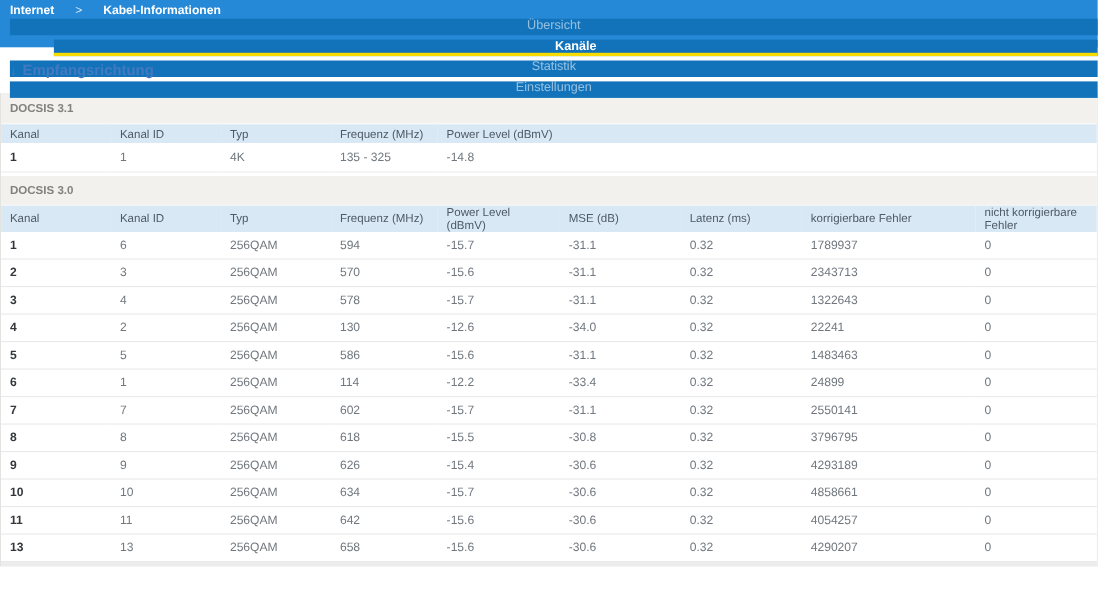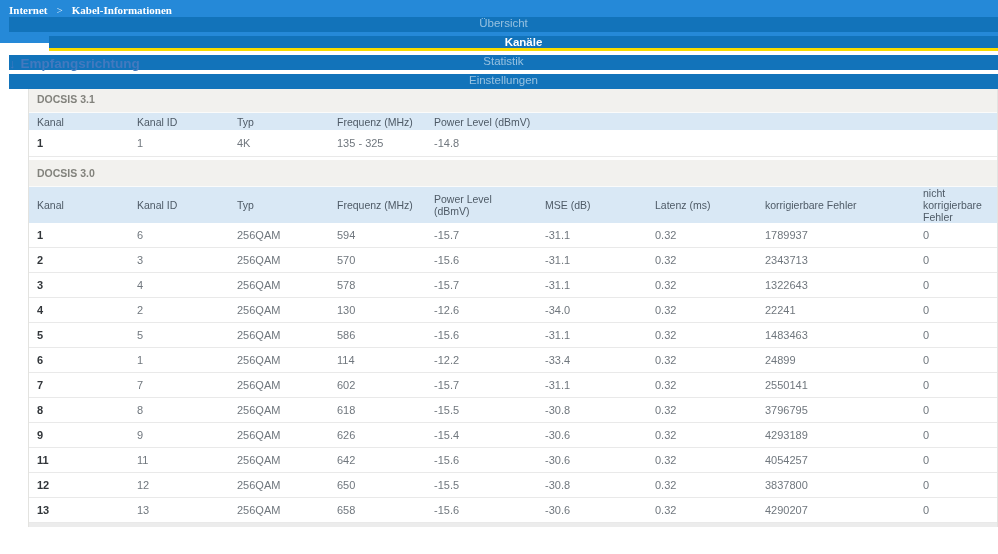--- a/index.html
+++ b/index.html
@@ -7,21 +7,21 @@
     width: 998px; height: 554px; overflow: hidden;
     background: #ffffff;
     font-family: "Liberation Sans", sans-serif;
   }
 
   
   .topbar { background: #2589d8; height: 43px; }
   .breadcrumb {
     height: 16px; padding: 3px 0 0 9px;
     color: #ffffff; font-size: 11px; font-weight: 700;
-    display: flex; align-items: center; gap: 9px; font-family: Liberation Serif, serif;
+    display: flex; align-items: center; gap: 19px;
   }
   .breadcrumb .sep { font-weight: 400; color: rgba(255,255,255,0.85); font-size: 11px; }
   .tabs { display: flex; gap: 4px; padding-left: 9px; margin-top: 1px; height: 26px; flex-direction: column; }
   .tab {
     background: #1273ba; border: none; cursor: pointer;
     color: rgba(255,255,255,0.55); font-size: 11.5px;
     font-family: "Liberation Sans", sans-serif;
     padding: 0 13px; display: flex; align-items: center;
     border-bottom: 3px solid transparent; min-width: 62px; justify-content: center;
   }
@@ -29,21 +29,21 @@
 
   
   .direction-heading {
     margin: 13px 0 14px; padding-left: 9px;
     color: #4379bf; font-size: 13.5px; font-weight: 700;
     cursor: pointer; display: flex; align-items: center; gap: 5px;
   }
   .direction-heading .arrow { font-weight: 400; font-size: 13px; }
 
   
-  .tables-container { border: 1px solid #e3e3e0; border-bottom: none; margin-left: 28px; }
+  .tables-container { border: 1px solid #e3e3e0; border-bottom: none; }
   .section-bar {
     height: 27px; line-height: 27px; background: #f2f1ee;
     color: #82827c; font-size: 10.5px; font-weight: 600;
     padding-left: 8px; border-bottom: 1px solid #fbfbfa;
   }
   .section-gap { height: 3px; background: #ffffff; }
   table { width: 100%; border-collapse: collapse; table-layout: fixed; }
   thead th {
     background: #d9e8f5; color: #4e5a66; font-weight: 400;
     font-size: 10.5px; text-align: left; padding: 0 8px; height: 17px;
@@ -229,39 +229,39 @@
             <td>9</td>
             <td>256QAM</td>
             <td>626</td>
             <td>-15.4</td>
             <td>-30.6</td>
             <td>0.32</td>
             <td>4293189</td>
             <td>0</td>
           </tr>
           <tr>
+            <td>10</td>
+            <td>10</td>
+            <td>256QAM</td>
+            <td>634</td>
+            <td>-15.7</td>
+            <td>-30.6</td>
+            <td>0.32</td>
+            <td>4858661</td>
+            <td>0</td>
+          </tr>
+          <tr>
             <td>11</td>
             <td>11</td>
             <td>256QAM</td>
             <td>642</td>
             <td>-15.6</td>
             <td>-30.6</td>
             <td>0.32</td>
             <td>4054257</td>
-            <td>0</td>
-          </tr>
-          <tr>
-            <td>12</td>
-            <td>12</td>
-            <td>256QAM</td>
-            <td>650</td>
-            <td>-15.5</td>
-            <td>-30.8</td>
-            <td>0.32</td>
-            <td>3837800</td>
             <td>0</td>
           </tr>
           <tr>
             <td>13</td>
             <td>13</td>
             <td>256QAM</td>
             <td>658</td>
             <td>-15.6</td>
             <td>-30.6</td>
             <td>0.32</td>

